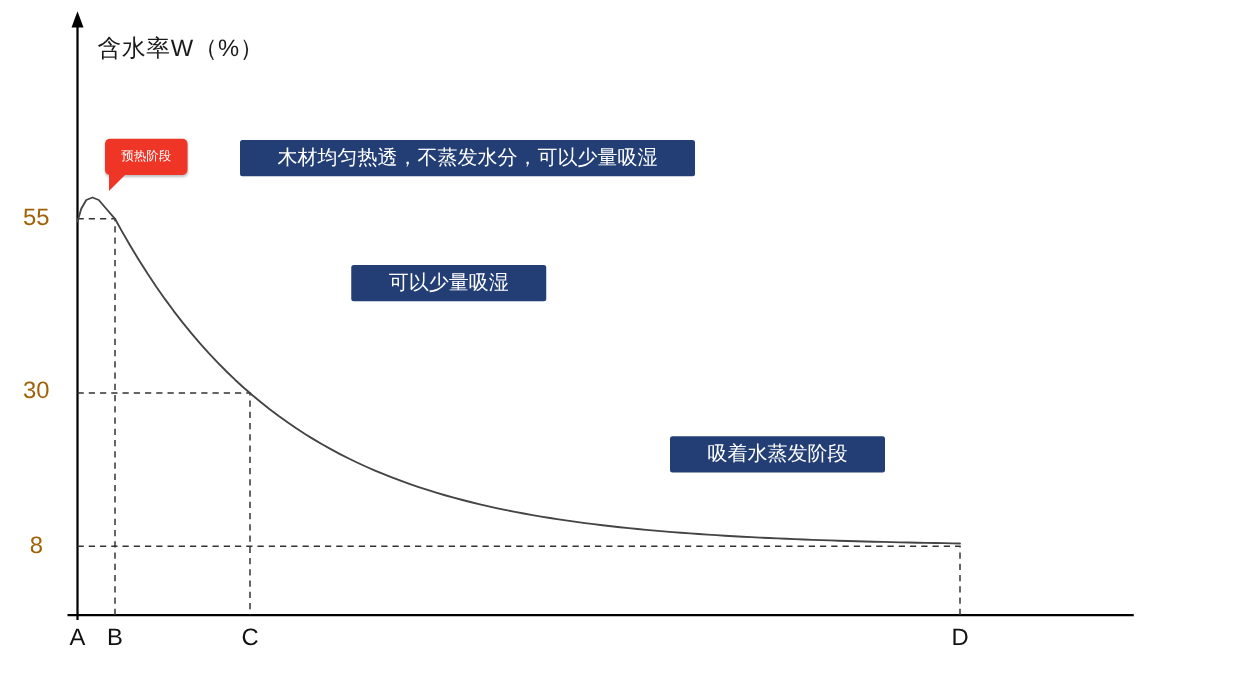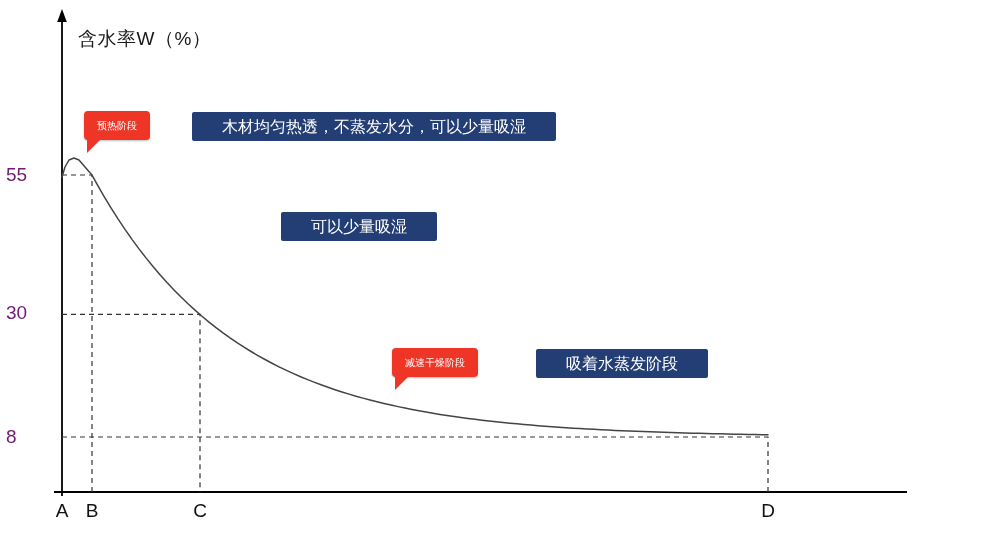--- a/index.html
+++ b/index.html
@@ -19,23 +19,23 @@
     position: absolute;
     font-size: 19px;
     color: #1a1a1a;
     letter-spacing: 0.5px;
     white-space: nowrap;
   }
   .ytick {
     position: absolute;
     left: 6px;
     width: 46px;
-    text-align: left;
+    text-align: center;
     font-size: 19px;
-    color: #701a75;
+    color: #a16207;
   }
   .xtick {
     position: absolute;
     width: 30px;
     text-align: center;
     font-size: 19px;
     color: #111111;
   }
 
   .callout-red {
@@ -98,19 +98,15 @@
   <div class="xtick" style="left:753px; top:500px;">D</div>
 
   <div class="callout-red" style="left:84px; top:111px;">
     <span>预热阶段</span>
     <span class="tail"></span>
   </div>
   <div class="box-blue" style="left:192px; top:112px;">木材均匀热透，不蒸发水分，可以少量吸湿</div>
 
   <div class="box-blue" style="left:281px; top:212px;">可以少量吸湿</div>
 
-  <div class="callout-red" style="left:392px; top:348px;">
-    <span>减速干燥阶段</span>
-    <span class="tail"></span>
-  </div>
   <div class="box-blue" style="left:536px; top:349px;">吸着水蒸发阶段</div>
 
 </div>
 
 </body></html>

